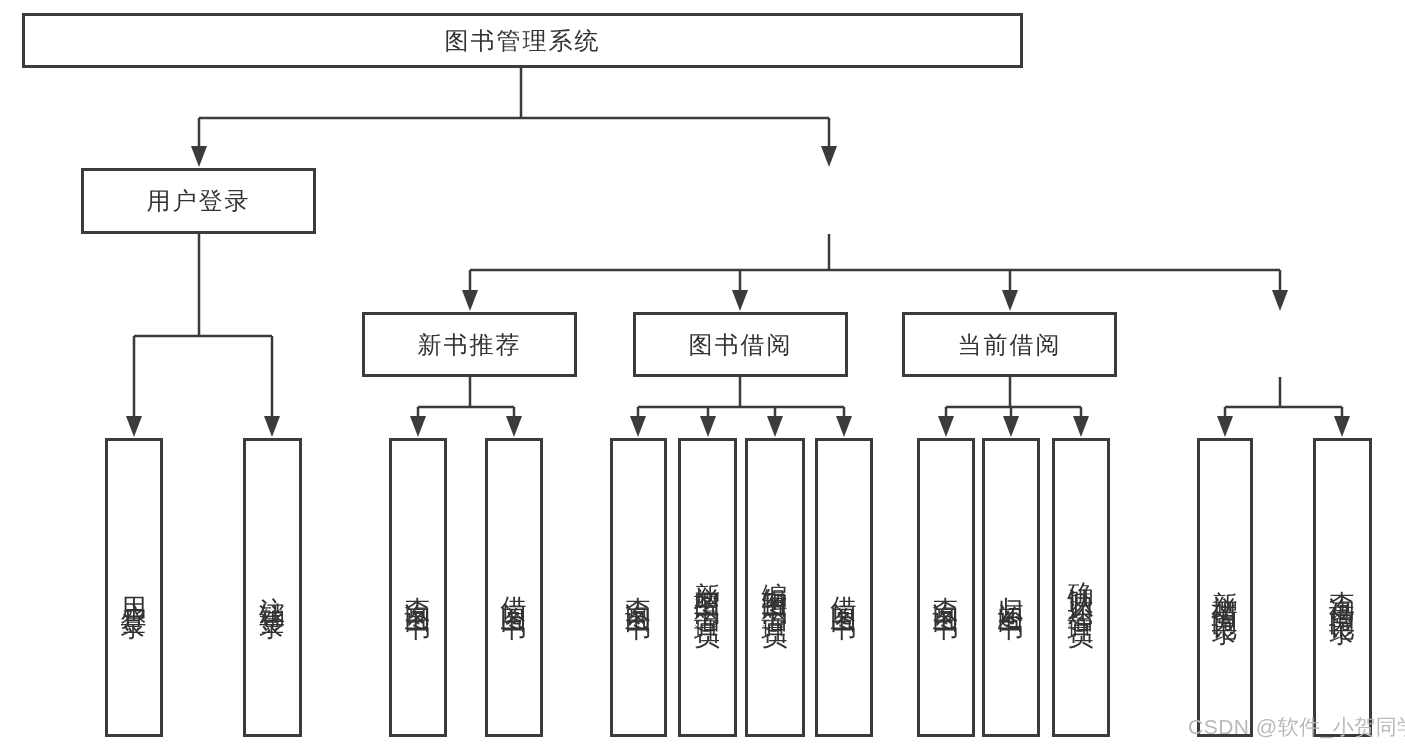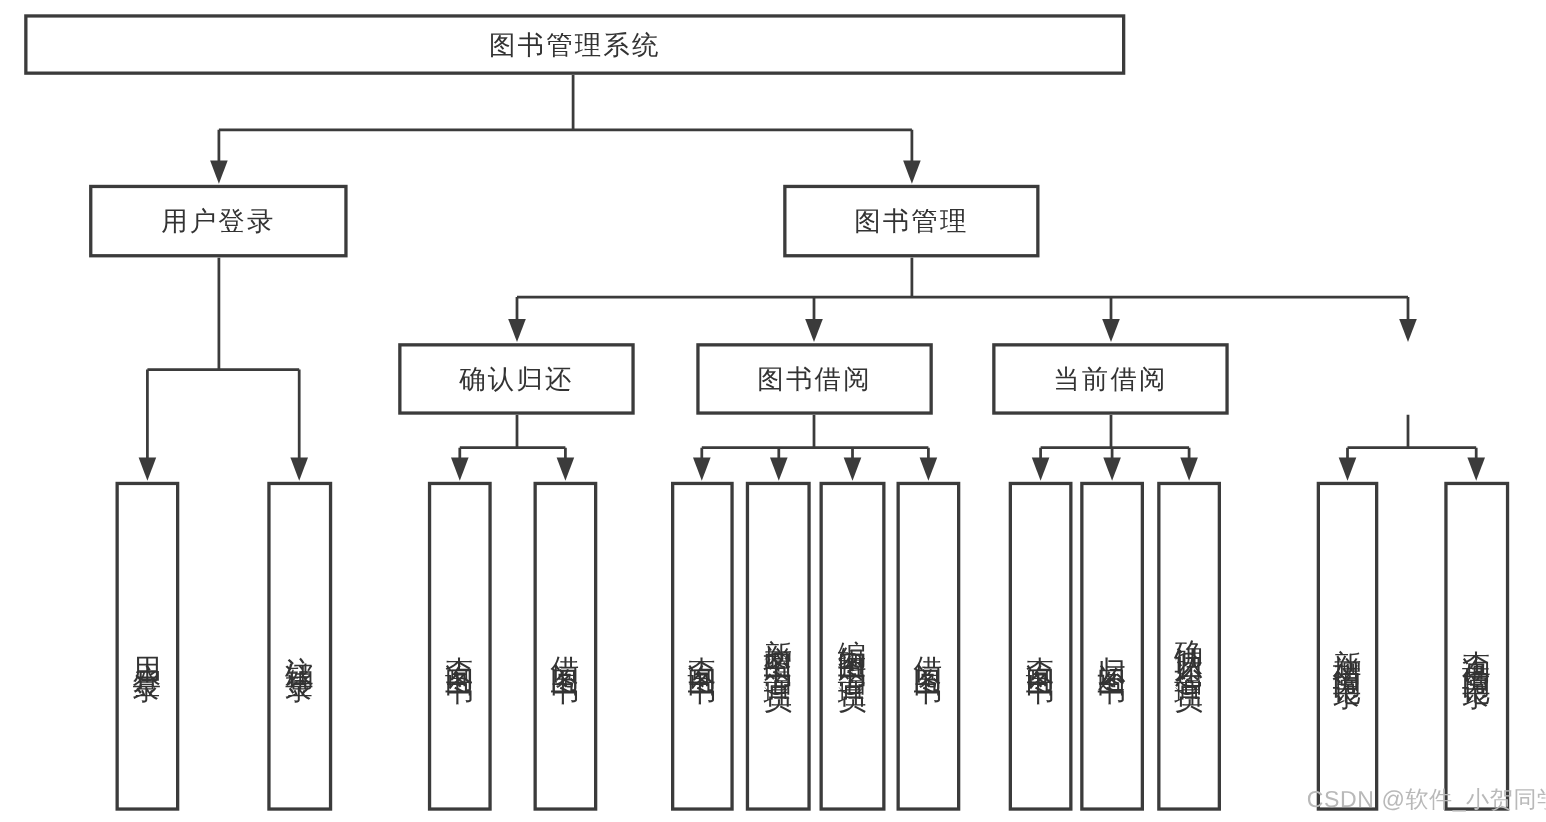--- a/index.html
+++ b/index.html
@@ -77,26 +77,23 @@
     </g>
   </svg>
 
   <div class="box root">
     <span class="hlabel">图书管理系统</span>
   </div>
 
   <div class="box lvl2" style="left:81px;width:235px;">
     <span class="hlabel">用户登录</span>
   </div>
-  <div class="box lvl2" style="left:712px;width:233px;">
-    <span class="hlabel">图书管理</span>
-  </div>
 
   <div class="box lvl3" style="left:362px;">
-    <span class="hlabel">确认归还</span>
+    <span class="hlabel">新书推荐</span>
   </div>
   <div class="box lvl3" style="left:902px;">
     <span class="hlabel">当前借阅</span>
   </div>
   <div class="box lvl3" style="left:633px;">
     <span class="hlabel">图书借阅</span>
   </div>
 
   <div class="box leaf" style="left:105px;">
     <span class="vlabel">用户登录</span>

